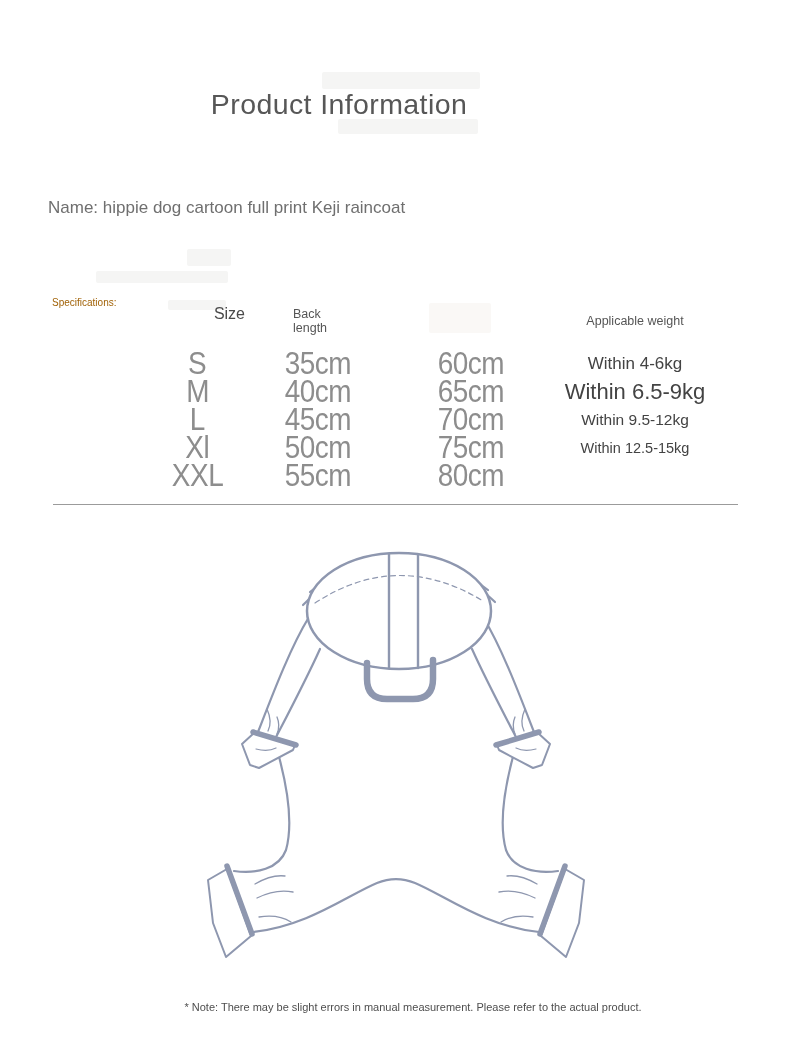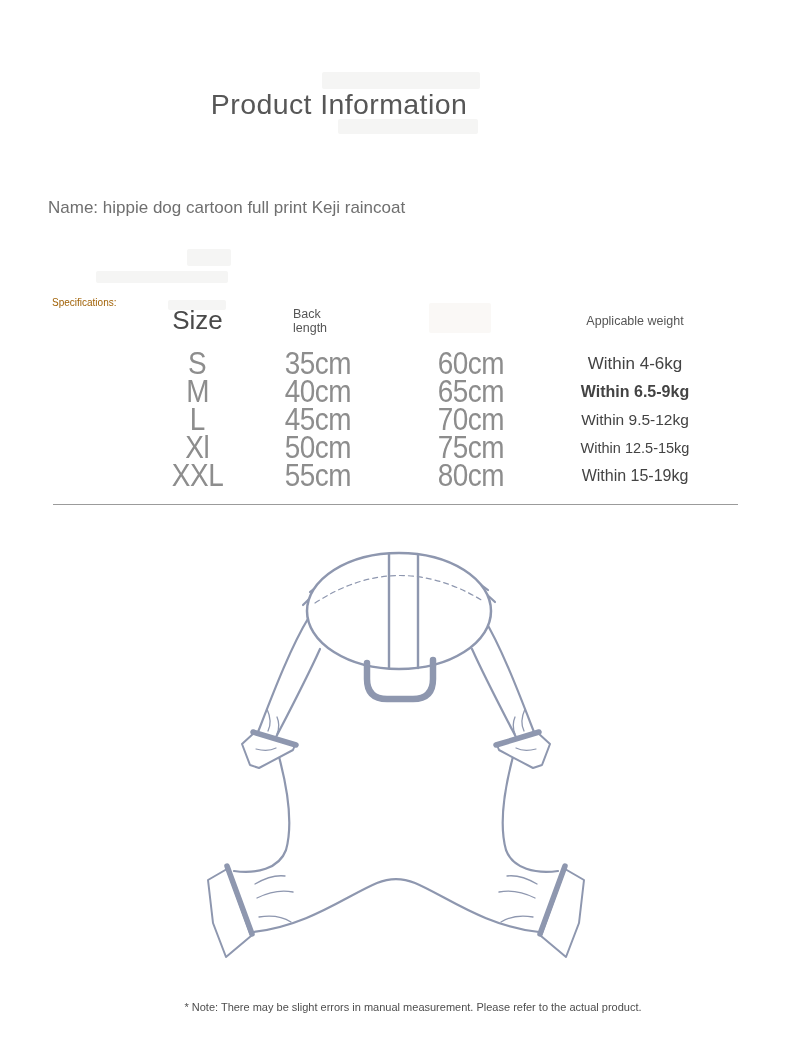--- a/index.html
+++ b/index.html
@@ -37,22 +37,22 @@
     line-height: 18.5px;
     color: #656565;
   }
   .spec-label {
     left: 52px; top: 297px;
     font-size: 10px;
     color: #a16207;
   }
   .hdr-size {
     left: 150px; top: 305px; width: 95px;
-    text-align: center;
-    font-size: 26px;
+    text-align: right;
+    font-size: 16px;
     color: #4a4a4a;
   }
   .hdr-back {
     left: 293px; top: 307px;
     font-size: 12.5px;
     line-height: 14px;
     color: #555555;
   }
   .hdr-weight {
     left: 540px; top: 314px; width: 190px;
@@ -66,21 +66,21 @@
   .c-back   { left: 270px; width: 95px; }
   .c-col3   { left: 423px; width: 95px; }
   .c-weight { left: 540px; width: 190px; color: #434343; }
   .big {
     font-size: 31px;
     color: #8d8d8d;
     letter-spacing: -0.5px;
   }
   .big > span { display: inline-block; transform: scaleX(0.9); transform-origin: 50% 50%; }
   .w0 { font-size: 17px; }
-  .w1 { font-size: 16px; font-weight: bold; }
+  .w1 { font-size: 22px; }
   .w2 { font-size: 15.5px; }
   .w3 { font-size: 14.5px; }
   .w4 { font-size: 16px; }
 
   .divider {
     left: 53px; top: 504px;
     width: 685px; height: 1px;
     background: #9b9b9b;
   }
   .drawing { left: 193px; top: 503px; }
@@ -139,21 +139,20 @@
   <div class="row" style="top:434px;">
     <div class="cell c-size big"><span>Xl</span></div>
     <div class="cell c-back big"><span>50cm</span></div>
     <div class="cell c-col3 big"><span>75cm</span></div>
     <div class="cell c-weight w3">Within 12.5-15kg</div>
   </div>
   <div class="row" style="top:462px;">
     <div class="cell c-size big"><span>XXL</span></div>
     <div class="cell c-back big"><span>55cm</span></div>
     <div class="cell c-col3 big"><span>80cm</span></div>
-    <div class="cell c-weight w4">Within 15-19kg</div>
   </div>
 
   <div class="abs divider"></div>
 
   <svg class="abs drawing" width="420" height="470" viewBox="0 0 420 470" aria-hidden="true">
     <g fill="none" stroke="#8e97af" stroke-width="2.2" stroke-linecap="round" stroke-linejoin="round">
 
       <path d="M110,102 Q205,4 302,99"></path>
       <path d="M117,89 Q205,18 295,87"></path>
 

